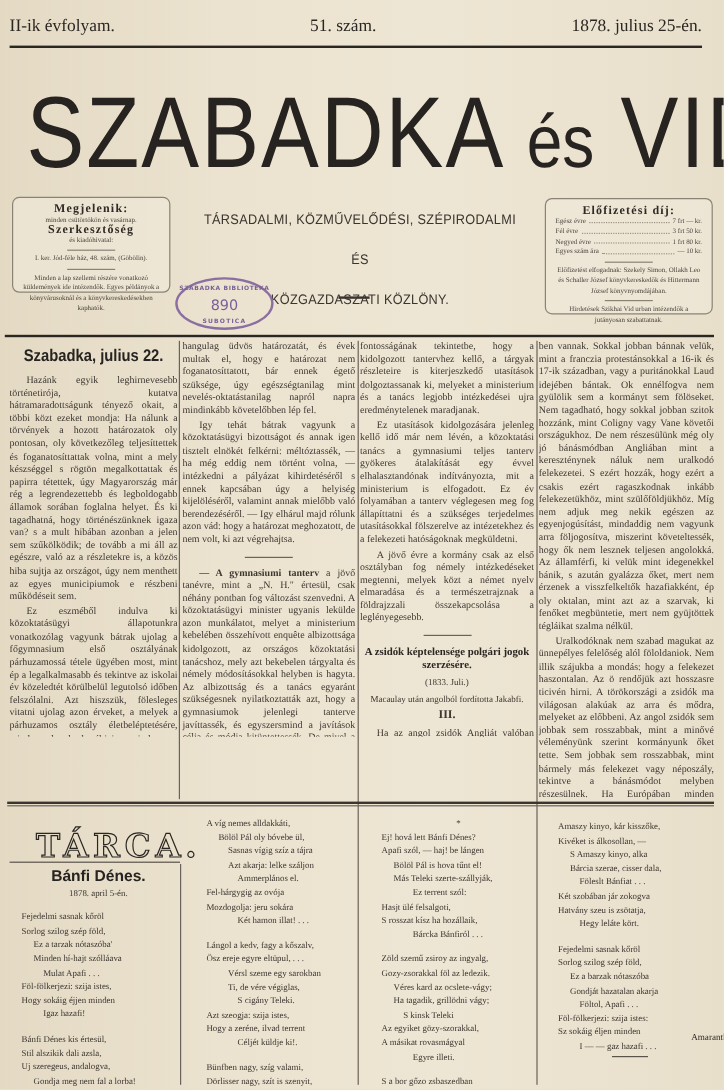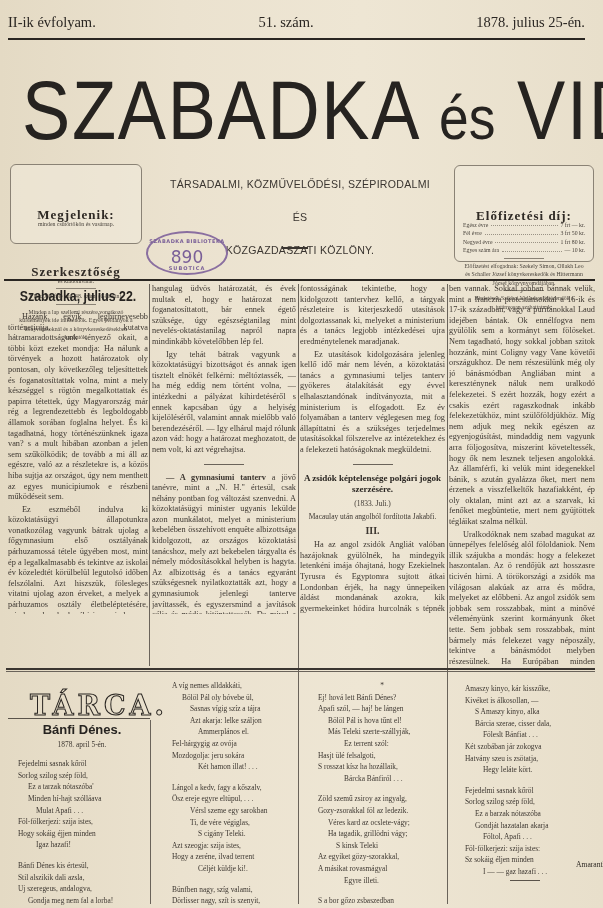--- a/index.html
+++ b/index.html
@@ -26,32 +26,32 @@
     letter-spacing: 2px; transform: scaleX(0.86); transform-origin: left top; white-space: nowrap; }
   .title .small { font-size: 62px; letter-spacing: 0; }
 
   .subtitle { position: absolute; top: 168px; left: 150px; width: 300px; text-align: center;
     font-family: "Liberation Sans", "DejaVu Sans", sans-serif; font-size: 11.5px; line-height: 33px;
     letter-spacing: 0.3px; color: #3a3530; transform: scaleX(0.92); transform-origin: center top; }
   .subtitle-dash { position: absolute; top: 247px; left: 282px; width: 26px; height: 2px; background: #3a3530; }
 
   .box { position: absolute; border: 1px solid #8a8275; border-radius: 6px; background: rgba(240,233,218,0.6);
     font-size: 5.8px; line-height: 8.5px; text-align: center; color: #4a443d; padding: 6px 8px; }
-  .box .bold { font-weight: bold; font-size: 13px; letter-spacing: 1px; color: #2f2a25; margin-top: 40px; }
+  .box .bold { font-weight: bold; font-size: 10px; letter-spacing: 1px; color: #2f2a25; }
   .box .hr { width: 40px; height: 1px; background: #8a8275; margin: 3px auto; }
   .box-left { top: 164px; left: 10px; width: 132px; height: 80px; }
   .box-right { top: 165px; left: 454px; width: 140px; height: 97px; }
   .price-row { display: flex; justify-content: space-between; text-align: left; }
   .price-row .dots { flex: 1; border-bottom: 1px dotted #9a9285; margin: 0 3px 3px; }
 
   .stamp { position: absolute; top: 231px; left: 146px; width: 82px; height: 44px;
     border: 2px solid #8a6fa0; border-radius: 50%; color: #7a5f98;
     font-family: "DejaVu Sans", sans-serif; text-align: center; }
   .stamp .ring1 { position: absolute; top: 5px; left: 0; right: 0; font-size: 5px; font-weight: bold; letter-spacing: 0.5px; }
-  .stamp .num { position: absolute; top: 14px; left: 0; right: 0; font-size: 17px; }
+  .stamp .num { position: absolute; top: 14px; left: 0; right: 0; font-size: 12px; }
   .stamp .ring2 { position: absolute; top: 32px; left: 0; right: 0; font-size: 5px; font-weight: bold; letter-spacing: 1px; }
 
   .rule-main { position: absolute; top: 279px; left: 4px; right: 8px; height: 2px; background: #2a2622; }
 
   
   .col { position: absolute; font-size: 8.3px; line-height: 10.6px; text-align: justify; color: #3d3731;
     overflow: hidden; }
   .col p { text-indent: 14px; margin-bottom: 2px; }
   .col1 { left: 8px; top: 284px; width: 140px; height: 330px; }
   .col2 { left: 152px; top: 284px; width: 144px; height: 330px; }
@@ -171,20 +171,21 @@
   <div class="col col2">
     <p style="text-indent:0">hangulag üdvös határozatát, és évek multak el, hogy e határozat nem foganatosíttatott, bár ennek égető szüksége, úgy egészségtanilag mint nevelés-oktatástanilag napról napra mindinkább követelőbben lép fel.</p>
     <p>Igy tehát bátrak vagyunk a közoktatásügyi bizottságot és annak igen tisztelt elnökét felkérni: méltóztassék, — ha még eddig nem történt volna, — intézkedni a pályázat kihirdetéséről s ennek kapcsában úgy a helyiség kijelöléséről, valamint annak mielőbb való berendezéséről. — Igy elhárul majd rólunk azon vád: hogy a határozat meghozatott, de nem volt, ki azt végrehajtsa.</p>
     <div class="short-rule"></div>
     <p><b>— A gymnasiumi tanterv</b> <span>a jövő tanévre, mint a „N. H." értesül, csak néhány pontban fog változást szenvedni. A közoktatásügyi minister ugyanis lekülde azon munkálatot, melyet a ministerium kebelében összehívott enquête albizottsága kidolgozott, az országos közoktatási tanácshoz, mely azt bekebelen tárgyalta és némely módosításokkal helyben is hagyta. Az albizottság és a tanács egyaránt szükségesnek nyilatkoztatták azt, hogy a gymnasiumok jelenlegi tanterve javíttassék, és egyszersmind a javítások célja és módja kitüntettessék. De mivel a főbaj, melyet nem egészen helyesen „tulterheltetésnek" neveznek, nem annyira a tárgyaknak az egyes osztályokra való felosztásában, mintsokkal abban gyökerezik, hogy az egyes tárgyakból tulságos sok anyagot illeszének a tanárok, — a közoktatási tanács fi-</span></p>
   </div>
 
   <div class="col col3">
     <p style="text-indent:0">fontosságának tekintetbe, hogy a kidolgozott tantervhez kellő, a tárgyak részleteire is kiterjeszkedő utasítások dolgoztassanak ki, melyeket a ministerium és a tanács legjobb intézkedései ujra eredménytelenek maradjanak.</p>
     <p>Ez utasítások kidolgozására jelenleg kellő idő már nem lévén, a közoktatási tanács a gymnasiumi teljes tanterv gyökeres átalakítását egy évvel elhalasztandónak indítványozta, mit a ministerium is elfogadott. Ez év folyamában a tanterv véglegesen meg fog állapíttatni és a szükséges terjedelmes utasításokkal fölszerelve az intézetekhez és a felekezeti hatóságoknak megküldetni.</p>
+    <p>A jövő évre a kormány csak az első osztályban fog némely intézkedéseket megtenni, melyek közt a német nyelv elmaradása és a természetrajznak a földrajzzali összekapcsolása a leglényegesebb.</p>
     <div class="short-rule"></div>
     <div class="sect-head">A zsidók képtelensége polgári jogok szerzésére.</div>
     <div class="center-small">(1833. Juli.)</div>
     <div class="center-small">Macaulay után angolból fordította Jakabfi.</div>
     <div class="roman">III.</div>
     <p>Ha az angol zsidók Angliát valóban hazájoknak gyülölnék, ha mindegyik letenkéni imája óhajtaná, hogy Ezekielnek Tyrusra és Egyptomra sujtott átkai Londonban érjék, ha nagy ünnepeiken áldást mondanának azokra, kik gyermekeinket hódira hurcolnák s tépnék élete körében, azt állítjuk, hogy gyülöletük földileg oly mély, mint az, melylyel keresztény felekezetek egymást oly gyakran üldözték. De a zsidók tényleg nem érezték így. S ezt miután el is várhattuk tőlük, tekintve a helyzetet, a mely-</p>
   </div>
 
   <div class="col col4">
     <p style="text-indent:0">ben vannak. Sokkal jobban bánnak velük, mint a franczia protestánsokkal a 16-ik és 17-ik században, vagy a puritánokkal Laud idejében bántak. Ok ennélfogva nem gyülölik sem a kormányt sem fölöseket. Nem tagadható, hogy sokkal jobban szitok hozzánk, mint Coligny vagy Vane követői országukhoz. De nem részesülünk még oly jó bánásmódban Angliában mint a kereszténynek náluk nem uralkodó felekezetei. S ezért hozzák, hogy ezért a csakis ezért ragaszkodnak inkább felekezetükhöz, mint szülőföldjükhöz. Míg nem adjuk meg nekik egészen az egyenjogúsítást, mindaddig nem vagyunk arra följogosítva, miszerint követeltessék, hogy ők nem lesznek teljesen angolokká. Az államférfi, ki velük mint idegenekkel bánik, s azután gyalázza őket, mert nem érzenek a visszfelkeltők hazafiakként, ép oly oktalan, mint azt az a szarvak, ki fenőket megbüntetie, mert nem gyüjtöttek tégláikat szalma nélkül.</p>

